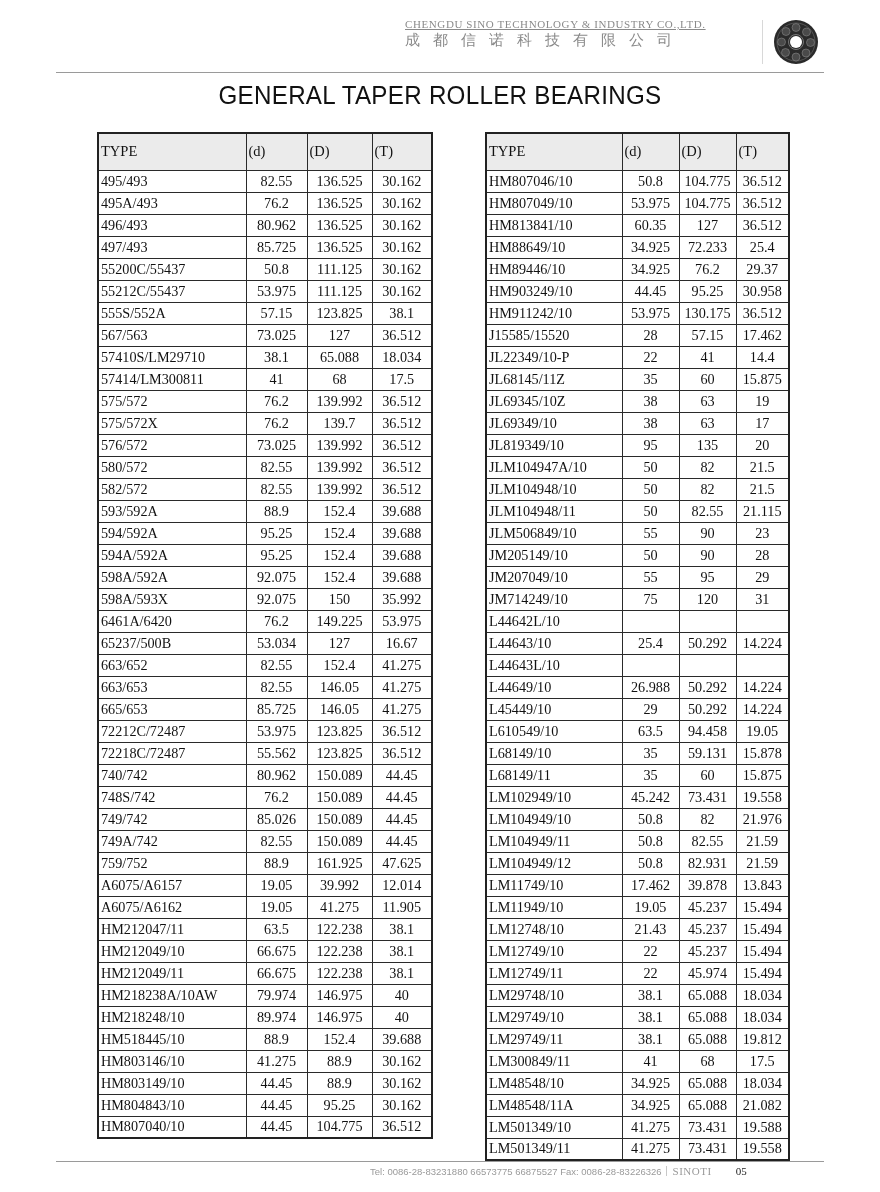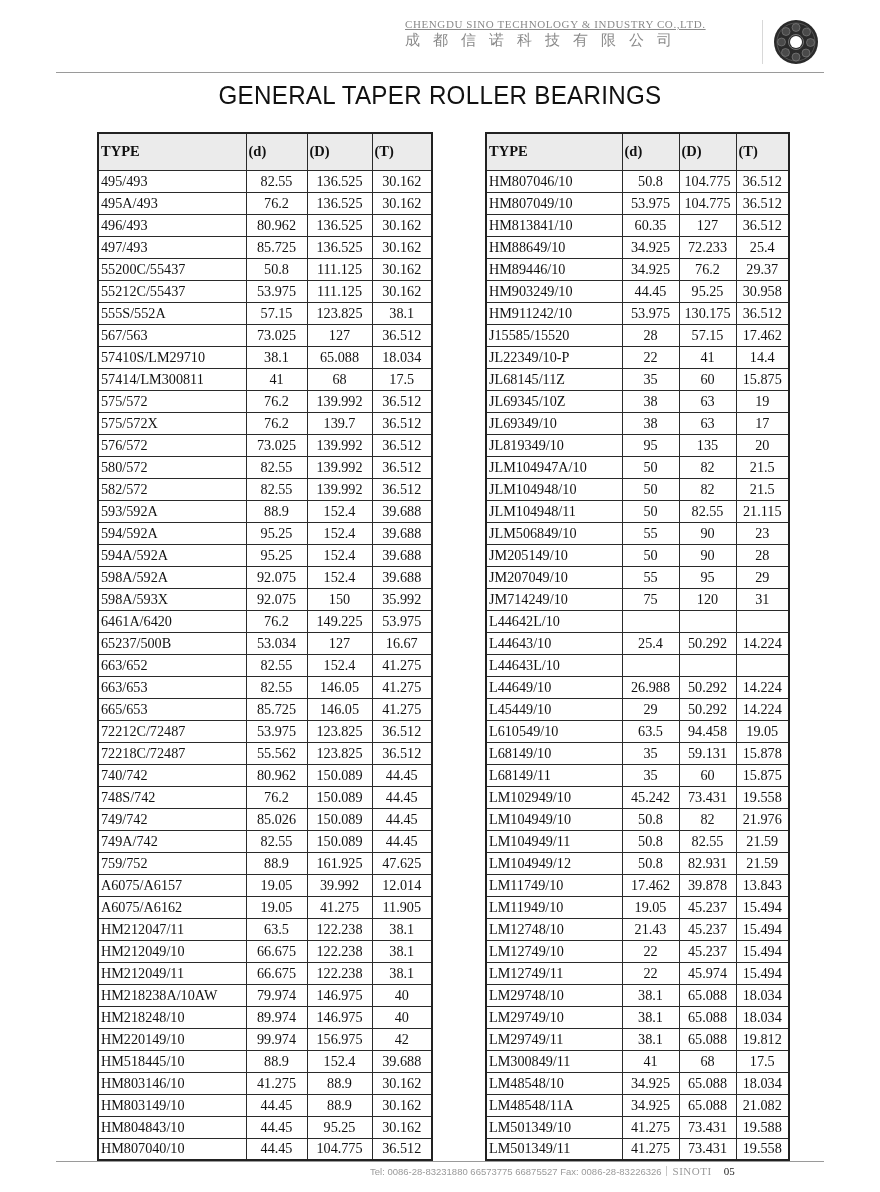--- a/index.html
+++ b/index.html
@@ -38,39 +38,39 @@
   table.spec {
     position: absolute; border-collapse: collapse; table-layout: fixed;
     font-family: "Liberation Serif", serif; font-size: 14.2px;
     border: 2px solid #222;
   }
   table.spec td, table.spec th {
     border: 1.5px solid #2a2a2a; height: 22px; padding: 0 2px; white-space: nowrap;
     line-height: 19px; overflow: hidden;
   }
   table.spec th {
-    background: #ebebeb; font-weight: bold; text-align: left; height: 37px;
+    background: #ebebeb; font-weight: normal; text-align: left; height: 37px;
     font-size: 14.5px; padding-top: 0;
   }
   table.spec td.num { text-align: center; }
   table.spec td.type { text-align: left; }
 
   #table-left { left: 97px; top: 132px; width: 334px; }
   #table-right { left: 485px; top: 132px; width: 303px; }
 
   .footer-rule {
     position: absolute; left: 56px; top: 1161px; width: 768px; height: 1px; background: #9a9a9a;
   }
   .footer {
     position: absolute; left: 370px; top: 1165px; width: 460px; white-space: nowrap;
     font-family: "Liberation Sans", sans-serif; font-size: 9.5px; color: #9a9a9a;
   }
   .footer .brand { font-family: Liberation Serif, serif; font-size: 11px; letter-spacing: 0.5px; margin-left: 2px; }
   .footer .sep { display: inline-block; width: 1px; height: 10px; background: #c8c8c8; margin: 0 4px; vertical-align: -1px; }
-  .footer .page-num { font-family: "Liberation Serif", serif; font-weight: normal; color: #222; font-size: 11px; margin-left: 12px; }
+  .footer .page-num { font-family: "Liberation Serif", serif; font-weight: normal; color: #222; font-size: 11px; margin-left: 24px; }
 </style>
 </head>
 <body>
 
 <div class="header-company">
   <div class="company-en">CHENGDU SINO TECHNOLOGY &amp; INDUSTRY CO.,LTD.</div>
   <div class="company-cn">成都信诺科技有限公司</div>
 </div>
 <div class="header-divider-v"></div>
 <svg class="logo" viewBox="0 0 46 46">
@@ -337,26 +337,20 @@
         <td class="num">146.975</td>
         <td class="num">40</td>
       </tr>
       <tr>
         <td class="type">HM218248/10</td>
         <td class="num">89.974</td>
         <td class="num">146.975</td>
         <td class="num">40</td>
       </tr>
       <tr>
-        <td class="type">HM220149/10</td>
-        <td class="num">99.974</td>
-        <td class="num">156.975</td>
-        <td class="num">42</td>
-      </tr>
-      <tr>
         <td class="type">HM518445/10</td>
         <td class="num">88.9</td>
         <td class="num">152.4</td>
         <td class="num">39.688</td>
       </tr>
       <tr>
         <td class="type">HM803146/10</td>
         <td class="num">41.275</td>
         <td class="num">88.9</td>
         <td class="num">30.162</td>

